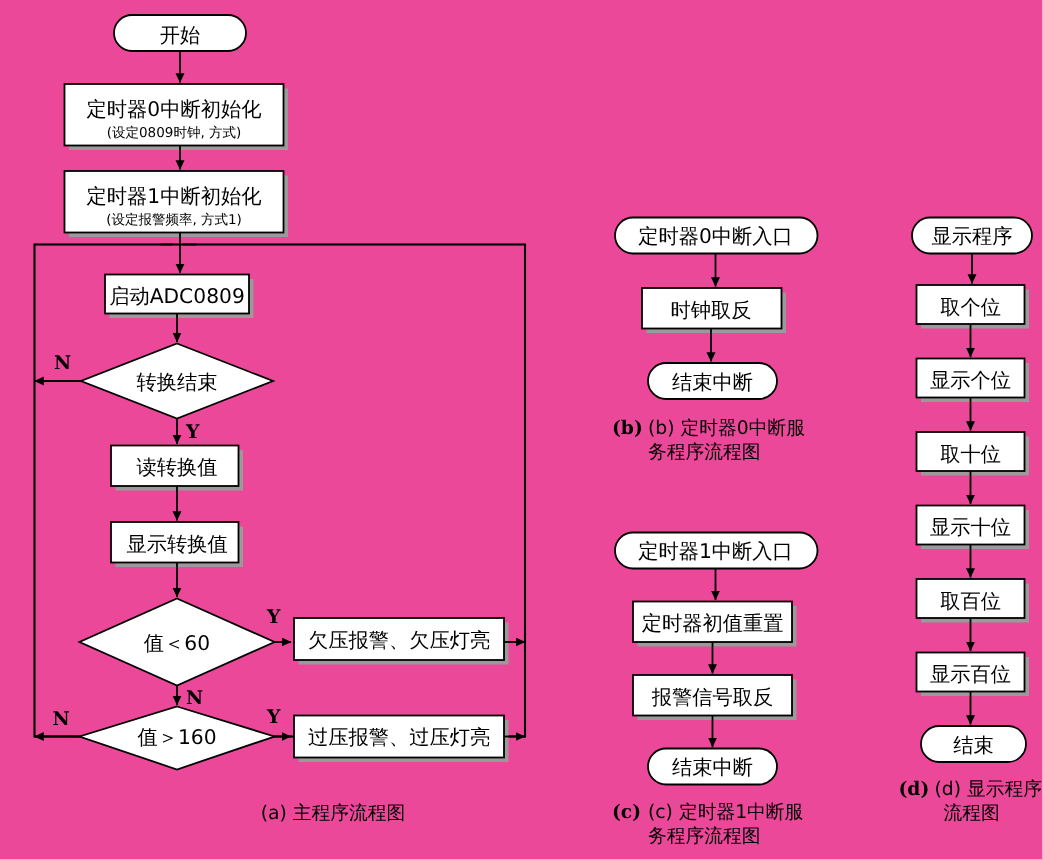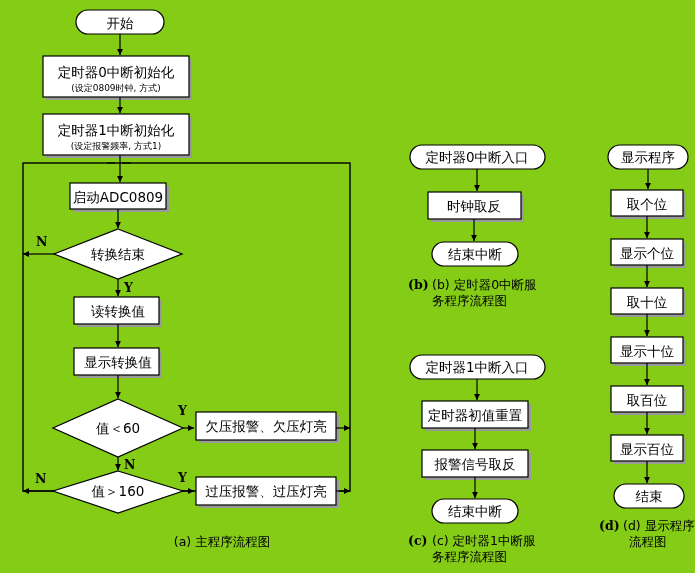--- a/index.html
+++ b/index.html
@@ -1,19 +1,19 @@
 <!DOCTYPE html>
 <html><head>
 <meta charset="utf-8">
 <style>
   html,body{margin:0;padding:0;background:#ffffff;}
   #canvas{
     position:relative;
     width:695px;height:573px;
-    background:#84cc16;
+    background:#ec4899;
     font-family:"DejaVu Sans","Liberation Sans",sans-serif;
     overflow:hidden;
   }
   svg{position:absolute;left:0;top:0;width:695px;height:573px;}
   .shape{fill:#ffffff;stroke:#000000;stroke-width:1.2;}
   .shape-shadow{fill:#9a9a9a;stroke:none;}
   .conn{stroke:#000000;stroke-width:1.2;fill:none;}
   .loopbox{fill:none;stroke:#000000;stroke-width:1.4;}
   text{fill:#000000;font-family:"DejaVu Sans","Liberation Sans",sans-serif;}
   .t-main{font-size:13.5px;}

